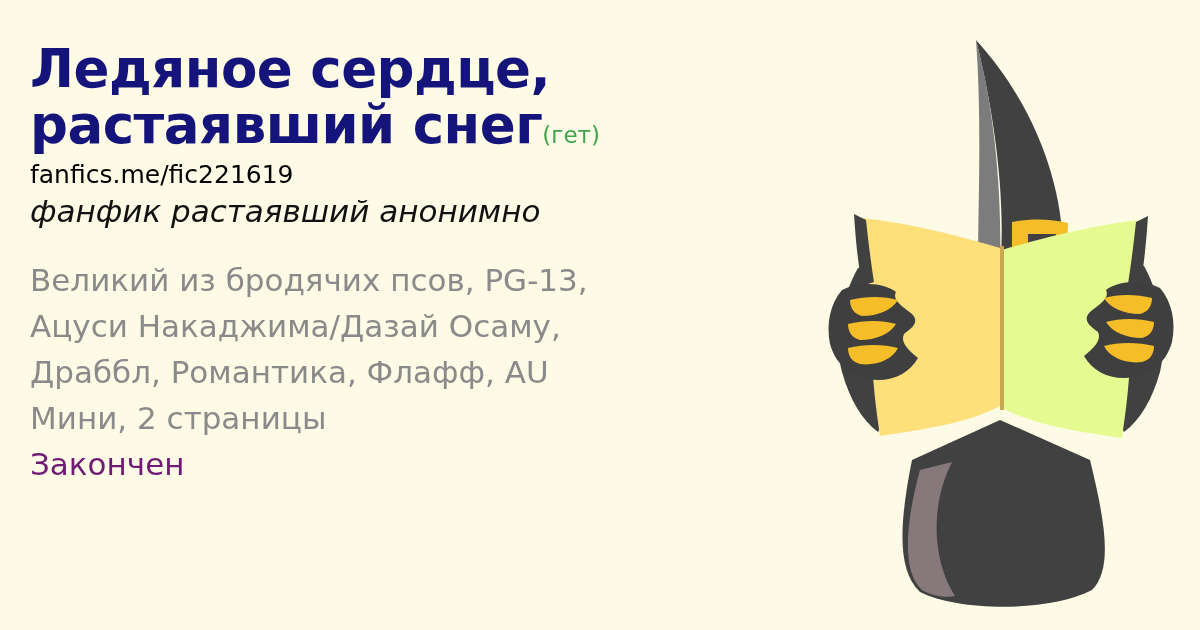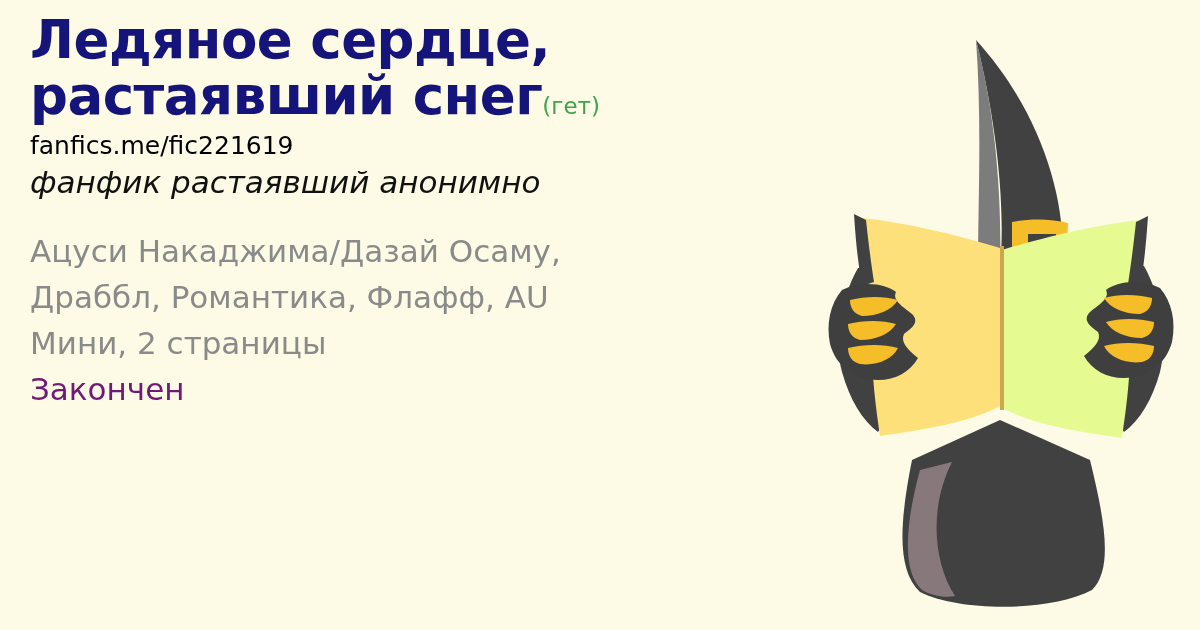--- a/index.html
+++ b/index.html
@@ -16,21 +16,21 @@
   .card {
     position: relative;
     width: 1200px;
     height: 630px;
     background: #fdfbe6;
     box-sizing: border-box;
   }
   .text-column {
     position: absolute;
     left: 30px;
-    top: 12px;
+    top: 41px;
     width: 760px;
   }
   .title-block {
     margin: 0;
     padding: 0;
     line-height: 1.06;
   }
   .title {
     font-family: "DejaVu Sans", sans-serif;
     font-weight: bold;
@@ -99,20 +99,21 @@
 
     <div class="title-block">
       <span class="title">Ледяное сердце, растаявший снег</span><span class="title-category">(гет)</span>
     </div>
 
     <div class="url">fanfics.me/fic221619</div>
 
     <div class="author-line">фанфик растаявший анонимно</div>
 
     <div class="meta">
+      <div class="meta-line">Великий из бродячих псов, PG-13,</div>
       <div class="meta-line">Ацуси Накаджима/Дазай Осаму,</div>
       <div class="meta-line">Драббл, Романтика, Флафф, AU</div>
       <div class="meta-line">Мини, 2 страницы</div>
       <div class="status">Закончен</div>
     </div>
 
   </div>
 
   <div class="illustration">
     <svg width="400" height="630" viewBox="0 0 400 630" xmlns="http://www.w3.org/2000/svg">

